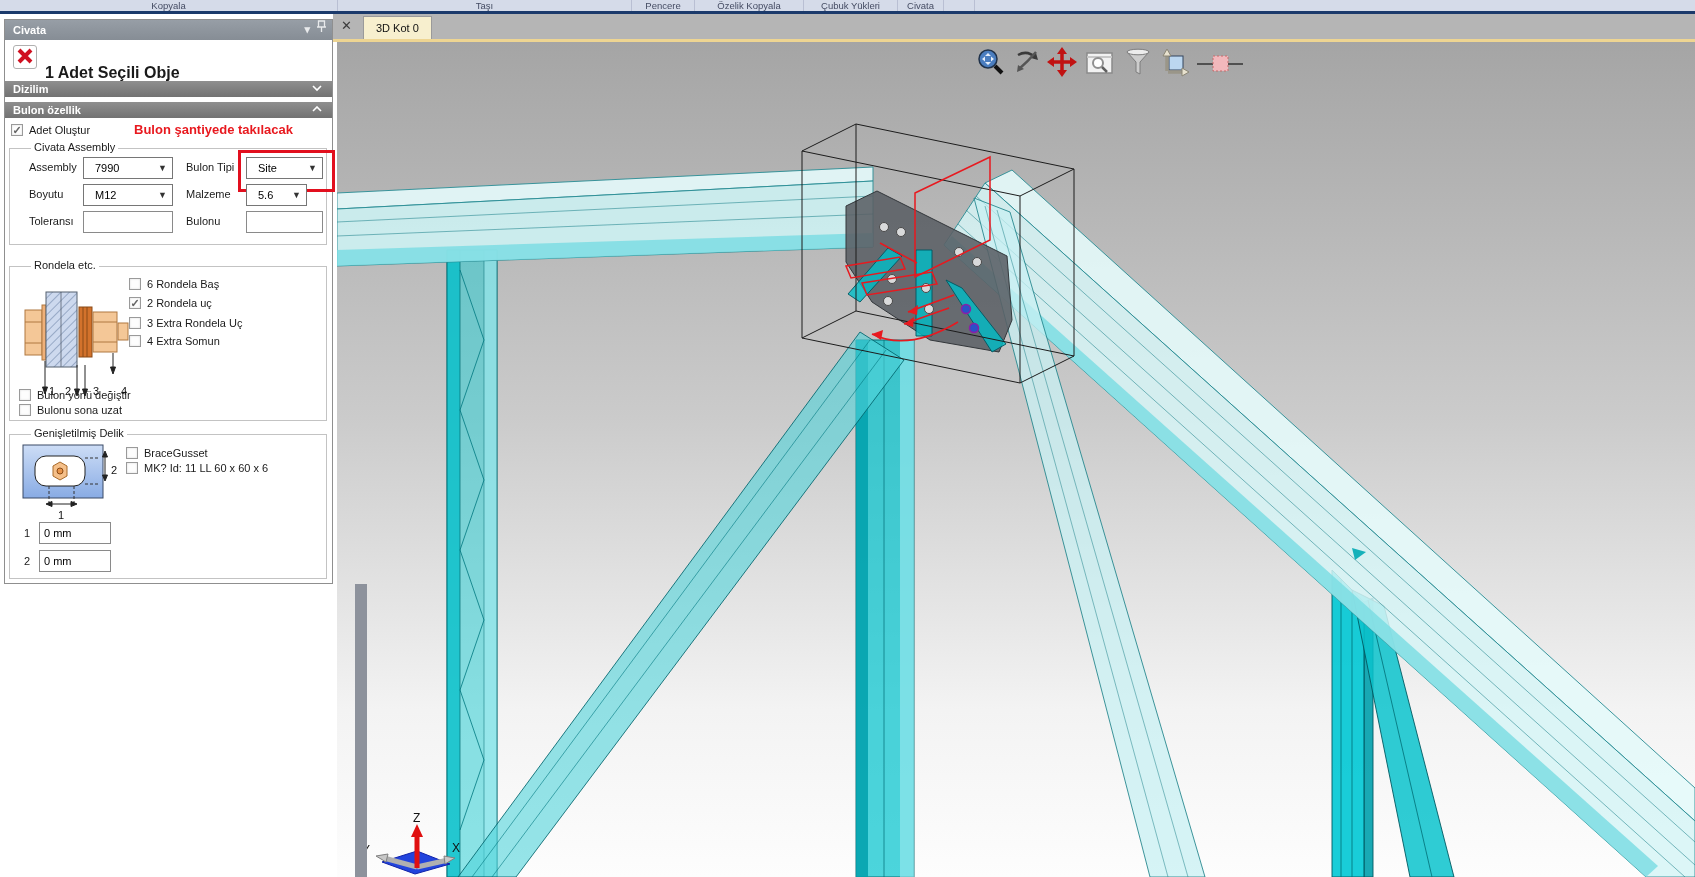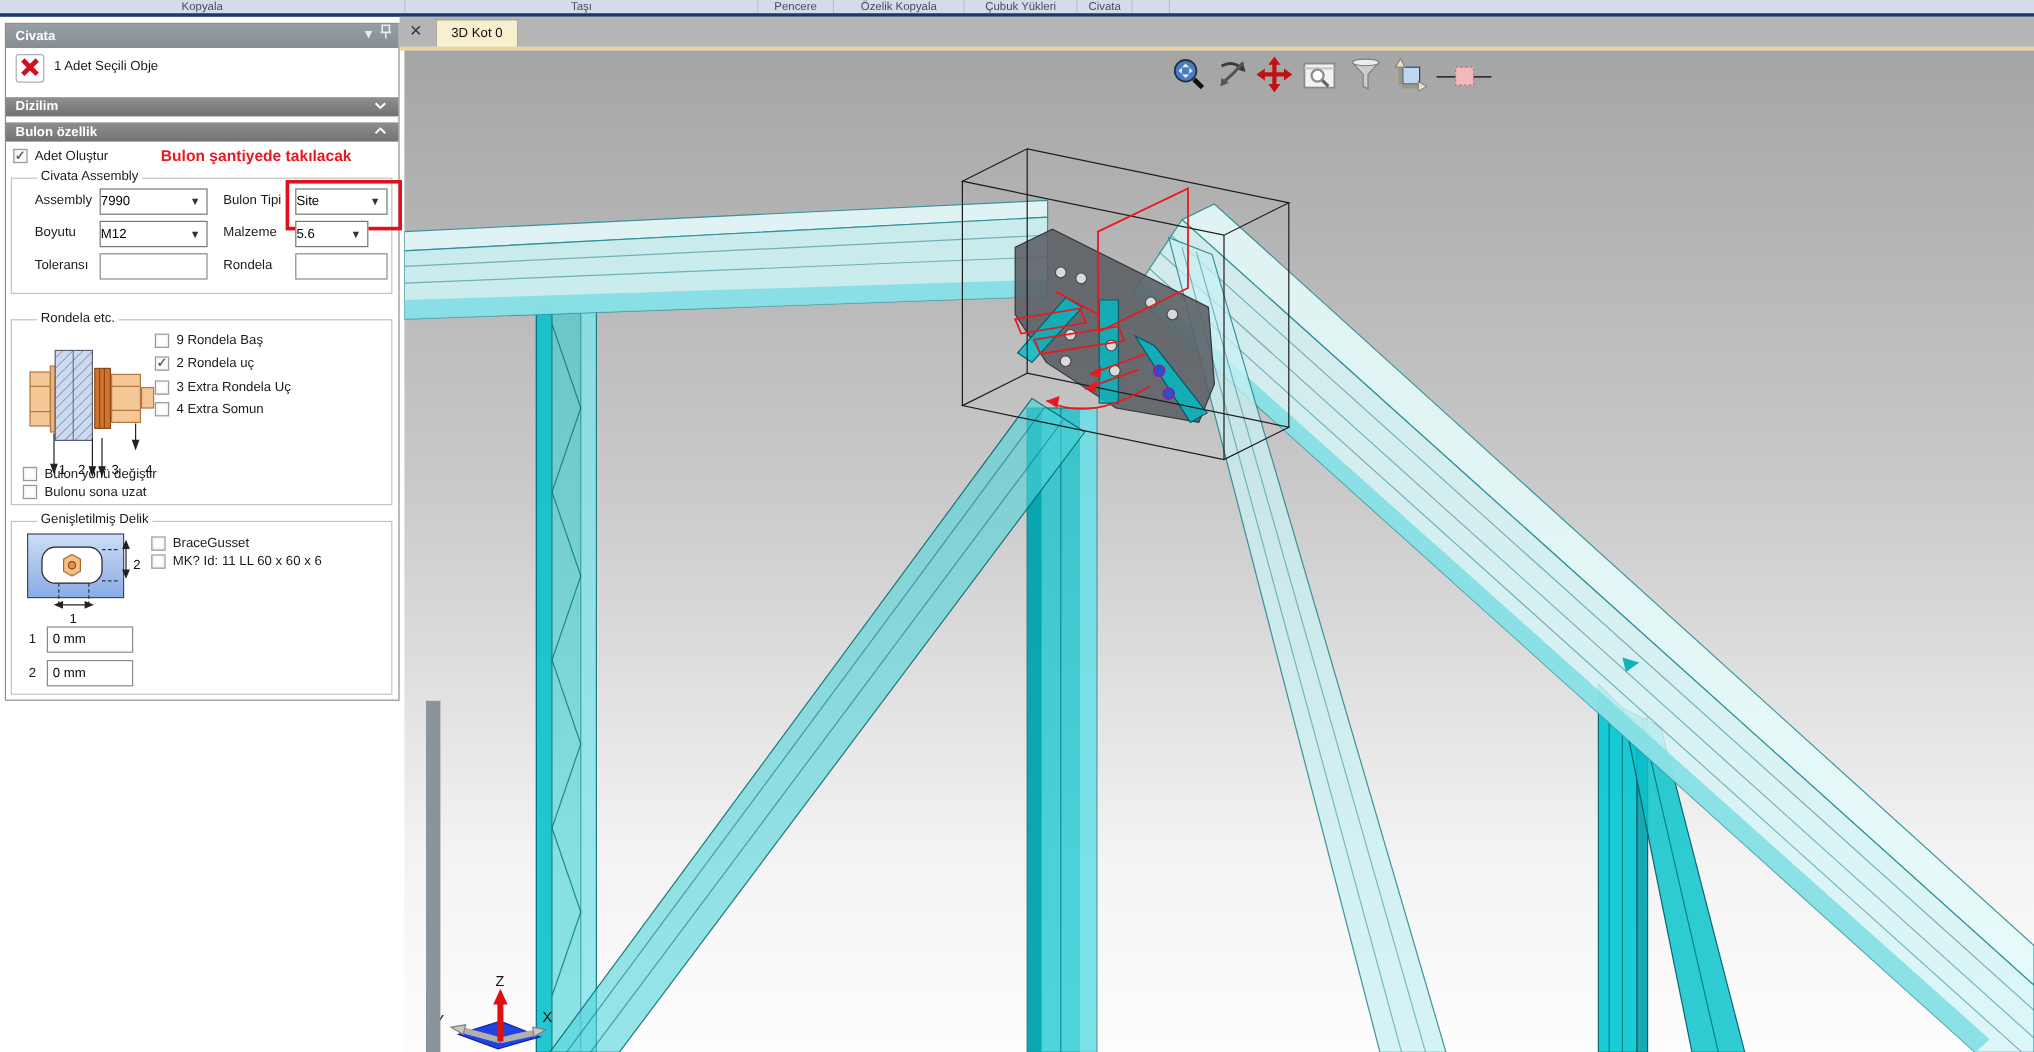--- a/index.html
+++ b/index.html
@@ -19,21 +19,21 @@
     color:#fff;font-size:11px;font-weight:bold;line-height:16px;padding-left:8px;box-sizing:border-box;}
   .secchev{position:absolute;right:10px;top:4px;}
   .lbl{font-size:11px;color:#1a1a1a;white-space:nowrap;}
   .bold-red{font-size:13px;font-weight:bold;color:#e8191f;white-space:nowrap;}
   .grp{border:1px solid #c3c3c3;background:#fff;box-sizing:border-box;}
   .grp-legend{position:absolute;background:#fff;padding:0 3px;font-size:11px;color:#1a1a1a;white-space:nowrap;margin-left:12px;}
   .cb{position:absolute;width:12px;height:12px;border:1px solid #9a9a9a;background:#fdfdfd;
     box-shadow:inset 0 0 2px #d8d8d8;box-sizing:border-box;font-size:11px;line-height:10px;color:#666;text-align:center;}
   .cb.checked::after{content:"\2713";font-weight:bold;}
   .dd{position:absolute;height:22px;border:1px solid #767676;background:#fff;box-sizing:border-box;
-    font-size:11px;line-height:20px;padding-left:0;cursor:default;}
+    font-size:11px;line-height:20px;padding-left:11px;cursor:default;}
   .dd .dd-arrow{position:absolute;right:5px;top:0;line-height:20px;font-size:9px;color:#333;}
   .txt{position:absolute;height:22px;border:1px solid #8a8a8a;background:#fff;box-sizing:border-box;
     font-size:11px;padding:0 4px;font-family:"Liberation Sans",sans-serif;}
   #redbox-site{border:3px solid #e20f1e;background:transparent;pointer-events:none;}
   
   #tabstrip{left:333px;top:14px;width:1362px;height:25px;background:#b5b5b5;}
   #tab-underline{left:333px;top:39px;width:1362px;height:3px;background:#efd globald:#efd;background:#efd astronom;}
   #tab-underline{background:#eed592;}
   #tab3d{position:absolute;left:30px;top:2px;height:23px;padding:0 12px;background:#f7efce;
     border:1px solid #9a9a9a;border-bottom:none;font-size:11px;line-height:23px;color:#111;box-sizing:border-box;}
@@ -234,21 +234,21 @@
           <path d="M1.5,1 h6 v6 h-6 z M4.5,7 v5 M0,7 h9" stroke="#e8eaec" fill="none" stroke-width="1.3"></path>
         </svg>
     </span>
   </div>
 
   <div class="abs" style="left:8px;top:25px;width:22px;height:22px;border:1px solid #b0b0b0;border-radius:3px;background:#fff;text-align:center;">
     <svg width="16" height="16" style="margin-top:2px">
         <path d="M2,2 L14,14 M14,2 L2,14" stroke="#d01020" stroke-width="4"></path>
       </svg>
   </div>
-  <div class="abs lbl" style="left:40px;top:29px;font-size:11px;font-weight:normal">1 Adet Seçili Obje</div>
+  <div class="abs lbl" style="left:40px;top:44px;font-size:16px;font-weight:bold">1 Adet Seçili Obje</div>
 
   <div class="abs secbar" style="top:61px">
     <span>Dizilim</span>
     <svg class="secchev" width="10" height="7">
         <polyline points="1,1 5,5 9,1" fill="none" stroke="#fff" stroke-width="1.6"></polyline>
       </svg>
   </div>
   <div class="abs secbar" style="top:82px">
     <span>Bulon özellik</span>
     <svg class="secchev" width="10" height="7">
@@ -280,21 +280,21 @@
     <span class="dd-arrow">▼</span>
   </div>
   <div class="abs lbl" style="left:181px;top:168px">Malzeme</div>
   <div class="dd" style="left:241px;top:164px;width:61px">
     <span>5.6</span>
     <span class="dd-arrow">▼</span>
   </div>
 
   <div class="abs lbl" style="left:24px;top:195px">Toleransı</div>
   <input class="txt" style="left: 78px; top: 191px; width: 90px;" value="">
-  <div class="abs lbl" style="left:181px;top:195px">Rondela</div>
+  <div class="abs lbl" style="left:181px;top:195px">Bulonu</div>
   <input class="txt" style="left: 241px; top: 191px; width: 77px;" value="">
 
   <div class="abs grp" style="left:4px;top:246px;width:318px;height:155px"></div>
   <div class="grp-legend" style="left:14px;top:239px">Rondela etc.</div>
 
   <svg class="abs" style="left:14px;top:271px" width="118" height="112">
     <defs>
       <pattern id="hatch" width="6" height="6" patternUnits="userSpaceOnUse" patternTransform="rotate(45)">
         <rect width="6" height="6" fill="#cdd9ee"></rect>
           <line x1="0" y1="0" x2="0" y2="6" stroke="#7388ab" stroke-width="1.2"></line>
@@ -323,21 +323,21 @@
       <line x1="94" y1="62" x2="94" y2="80"></line>
         <polygon points="94,83 91.5,76 96.5,76"></polygon>
     </g>
     <text x="30" y="104" font-size="11" fill="#111">1</text>
     <text x="46" y="104" font-size="11" fill="#111">2</text>
     <text x="74" y="104" font-size="11" fill="#111">3</text>
     <text x="102" y="104" font-size="11" fill="#111">4</text>
   </svg>
 
   <div class="cb" style="left:124px;top:258px"></div>
-  <div class="abs lbl" style="left:142px;top:258px">9 Rondela Baş</div>
+  <div class="abs lbl" style="left:142px;top:258px">6 Rondela Baş</div>
   <div class="cb checked" style="left:124px;top:277px"></div>
   <div class="abs lbl" style="left:142px;top:277px">2 Rondela uç</div>
   <div class="cb" style="left:124px;top:297px"></div>
   <div class="abs lbl" style="left:142px;top:297px">3 Extra Rondela Uç</div>
   <div class="cb" style="left:124px;top:315px"></div>
   <div class="abs lbl" style="left:142px;top:315px">4 Extra Somun</div>
 
   <div class="cb" style="left:14px;top:369px"></div>
   <div class="abs lbl" style="left:32px;top:369px">Bulon yönü değiştir</div>
   <div class="cb" style="left:14px;top:384px"></div>

